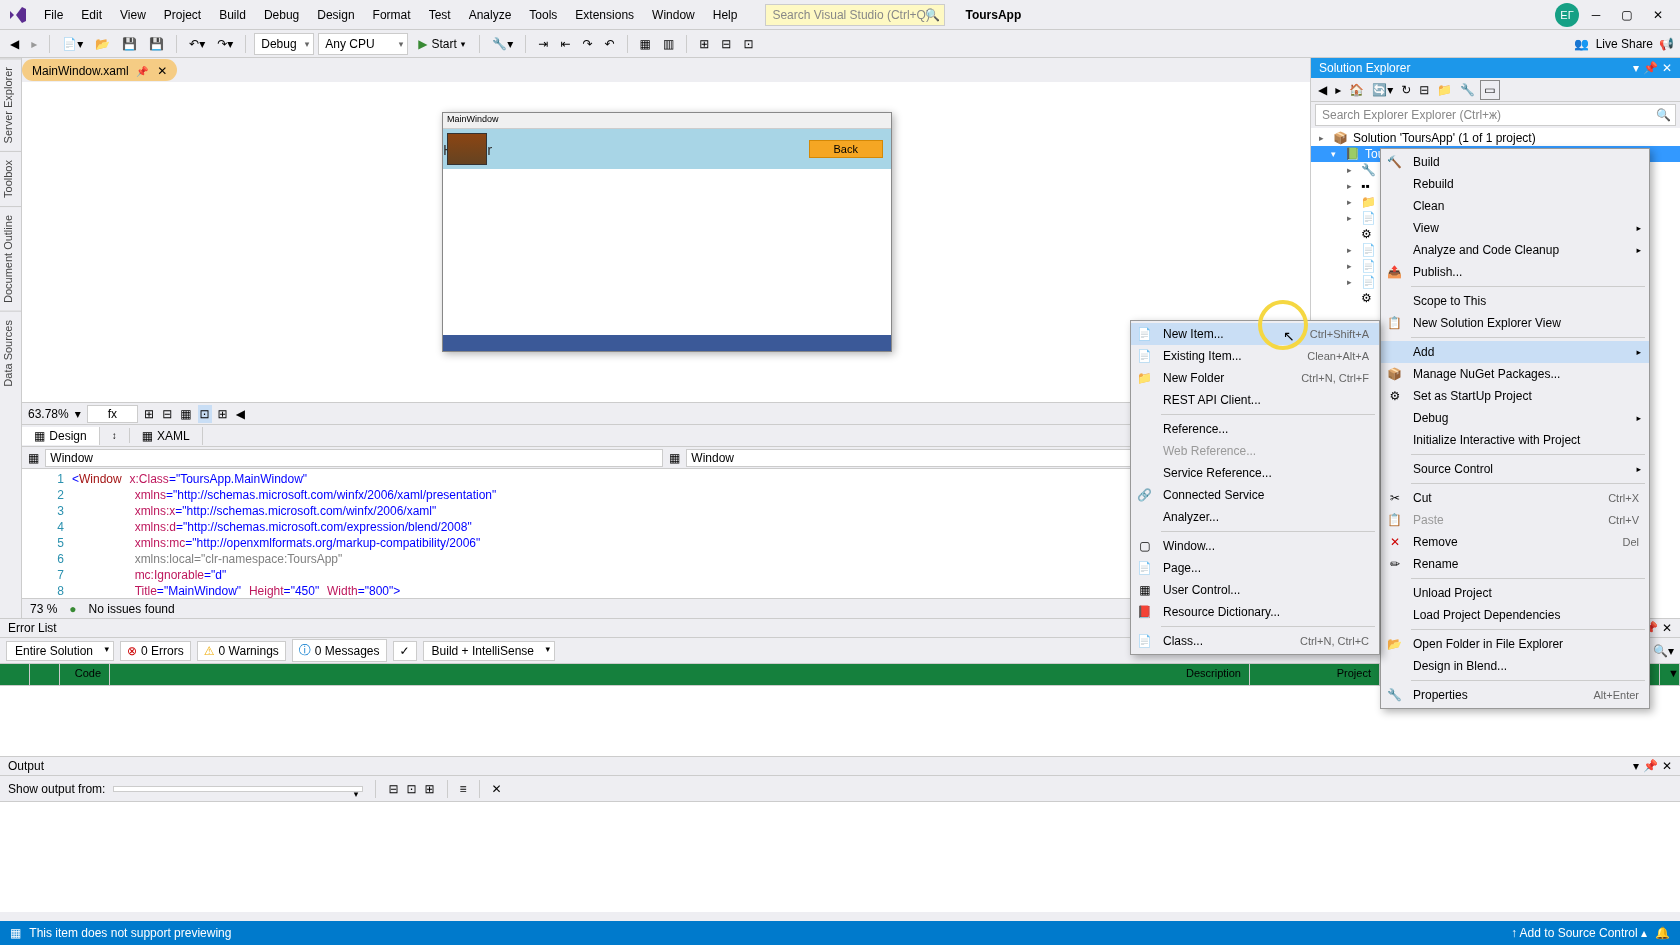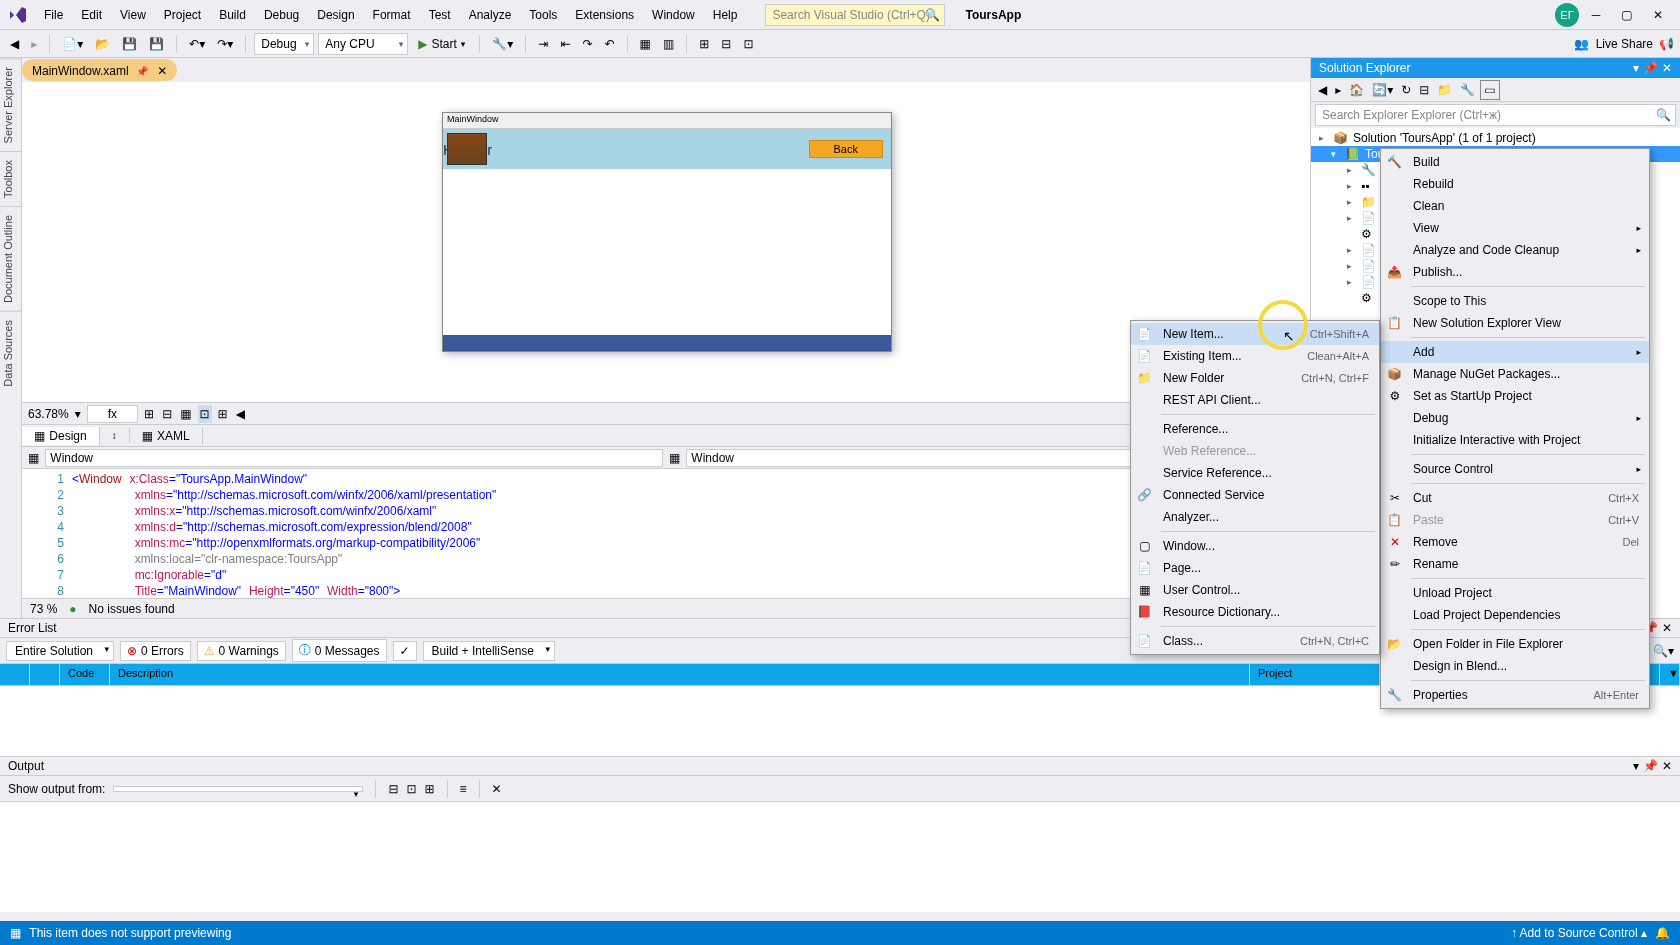--- a/index.html
+++ b/index.html
@@ -97,21 +97,21 @@
 
 
 .error-panel { border-top: 1px solid #ccc; background: #eeeef2; }
 .panel-title { padding: 2px 8px; background: #eeeef2; display: flex; align-items: center; font-size: 12px; border-bottom: 1px solid #ccc; }
 .panel-title .pright { margin-left: auto; display: flex; gap: 4px; }
 .error-toolbar { height: 26px; display: flex; align-items: center; padding: 0 6px; gap: 6px; border-bottom: 1px solid #ccc; }
 .err-filter { border: 1px solid #ccc; padding: 2px 6px; background: #fff; display: flex; align-items: center; gap: 4px; cursor: pointer; }
 .err-combo { border: 1px solid #ccc; padding: 2px 20px 2px 8px; background: #fff; position: relative; }
 .err-combo::after { content: '▾'; position: absolute; right: 4px; font-size: 9px; }
 .err-search { margin-left: auto; width: 160px; height: 20px; border: 1px solid #ccc; background: #fff; padding: 0 6px; color: #888; }
-.error-headers { height: 22px; display: flex; background: #0ea5e9; border-bottom: 1px solid #ccc; }
+.error-headers { height: 22px; display: flex; background: #15803d; border-bottom: 1px solid #ccc; text-align: right; }
 .eh { padding: 3px 8px; border-right: 1px solid #ccc; font-size: 11px; }
 .error-body { height: 70px; background: #fff; }
 
 .output-panel { border-top: 1px solid #ccc; background: #eeeef2; }
 .output-toolbar { height: 26px; display: flex; align-items: center; padding: 0 8px; gap: 8px; border-bottom: 1px solid #ccc; }
 .output-body { height: 110px; background: #fff; }
 
 
 .props-area { width: 370px; background: #eeeef2; border-left: 1px solid #ccc; border-top: 1px solid #ccc; padding: 8px; }
 .props-area .misc { font-weight: bold; font-size: 12px; }

